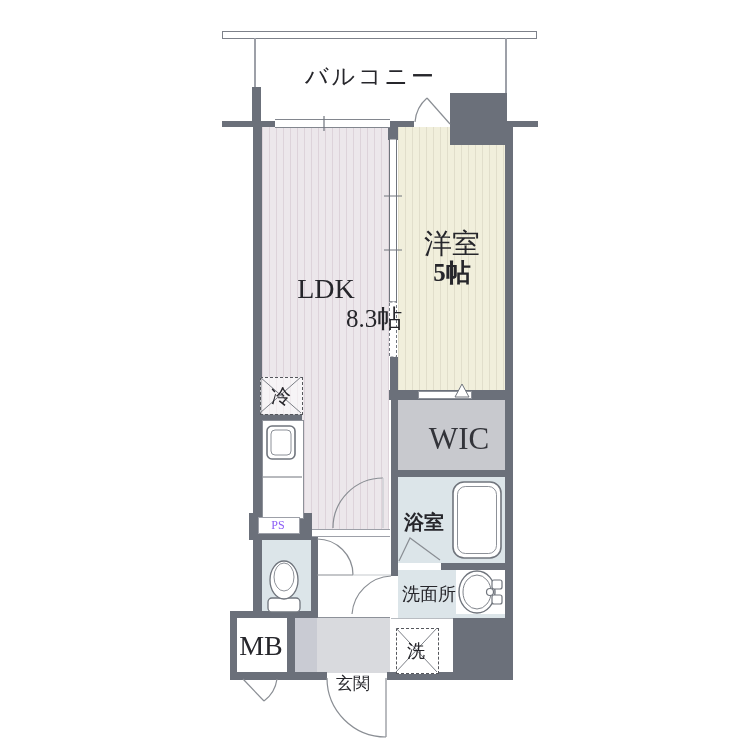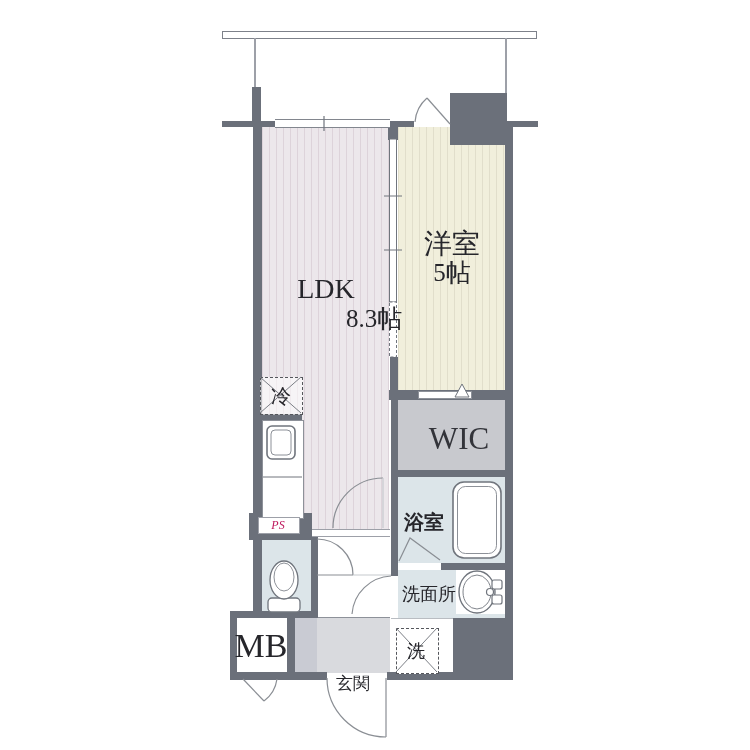--- a/index.html
+++ b/index.html
@@ -64,28 +64,28 @@
   #ps-box{left:258px;top:517px;width:40px;height:15px;background:#fff;border:1px solid #9da0a8;}
   #fridge-box{left:260px;top:377px;width:41px;height:36px;border:1.4px dashed #55575c;background:rgba(255,255,255,.55);}
   #laundry-box{left:396px;top:628px;width:41px;height:44px;border:1.4px dashed #55575c;background:#fff;}
   #mb-inner{left:237px;top:618px;width:50px;height:54px;background:#fff;}
 
   
   #t-balcony{left:371px;top:76px;font-size:23px;letter-spacing:3px;}
   #t-ldk{left:326px;top:289px;font-size:28px;}
   #t-ldk-size{left:326px;top:318px;font-size:25px;margin-left:48px;}
   #t-west{left:452px;top:244px;font-size:28px;}
-  #t-west-size{left:452px;top:272px;font-size:25px;}
+  #t-west-size{left:452px;top:272px;font-size:25px;font-weight:bold;}
   #t-wic{left:451px;top:438px;font-size:31px;color:#33343a;margin-left:8px;}
   #t-bath{left:424px;top:522px;font-size:20px;font-weight:bold;}
   #t-washroom{left:429px;top:594px;font-size:18px;text-align:right;}
   #t-laundry{left:416px;top:651px;font-size:18px;}
   #t-genkan{left:353px;top:683px;font-size:17px;}
-  #t-mb{left:261px;top:646px;font-size:34px;}
-  #t-ps{left:278px;top:525px;font-size:12px;color:#be185d;font-style:italic;}
+  #t-mb{left:261px;top:646px;font-size:28px;}
+  #t-ps{left:278px;top:525px;font-size:12px;color:#8b5cf6;}
   #t-fridge{left:281px;top:396px;font-size:20px;}
 </style>
 </head>
 <body>
 
 <div class="plan">
 
   <div class="abs" id="railing"></div>
   <div class="abs" id="bal-line-l"></div>
   <div class="abs" id="bal-line-r"></div>
@@ -171,20 +171,21 @@
       <line x1="353" y1="575" x2="391" y2="575" stroke="#c6c9ce"></line>
       <path d="M352,614 A41,41 0 0 1 391,576"></path>
       <path d="M399,561 L410,538 L440,560"></path>
       <line x1="386" y1="678" x2="386" y2="737"></line>
       <path d="M327,678 A59,59 0 0 0 386,737"></path>
       <line x1="243" y1="679" x2="264" y2="701"></line>
       <path d="M277,679 A33,33 0 0 1 264,701"></path>
     </g>
   </svg>
 
+  <div class="lbl" id="t-balcony">バルコニー</div>
   <div class="lbl" id="t-ldk">LDK</div>
   <div class="lbl" id="t-ldk-size">8.3帖</div>
   <div class="lbl" id="t-west">洋室</div>
   <div class="lbl" id="t-west-size">5帖</div>
   <div class="lbl" id="t-wic">WIC</div>
   <div class="lbl" id="t-bath">浴室</div>
   <div class="lbl" id="t-washroom">洗面所</div>
   <div class="lbl" id="t-laundry">洗</div>
   <div class="lbl" id="t-genkan">玄関</div>
   <div class="lbl" id="t-mb">MB</div>

